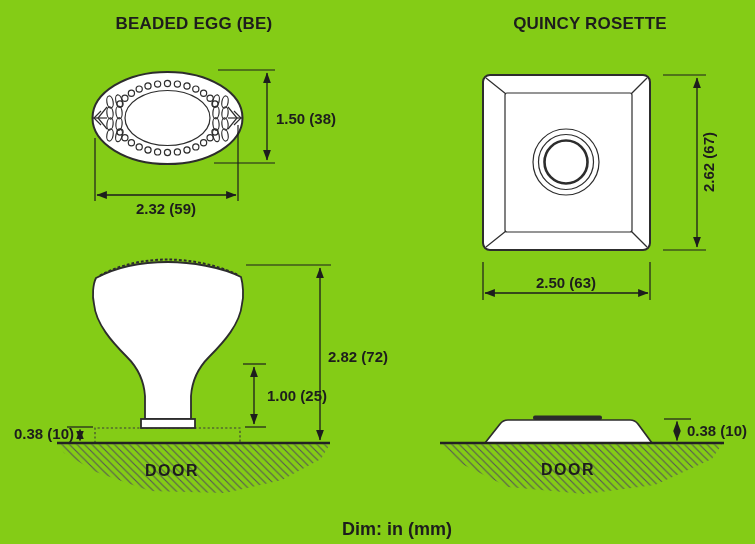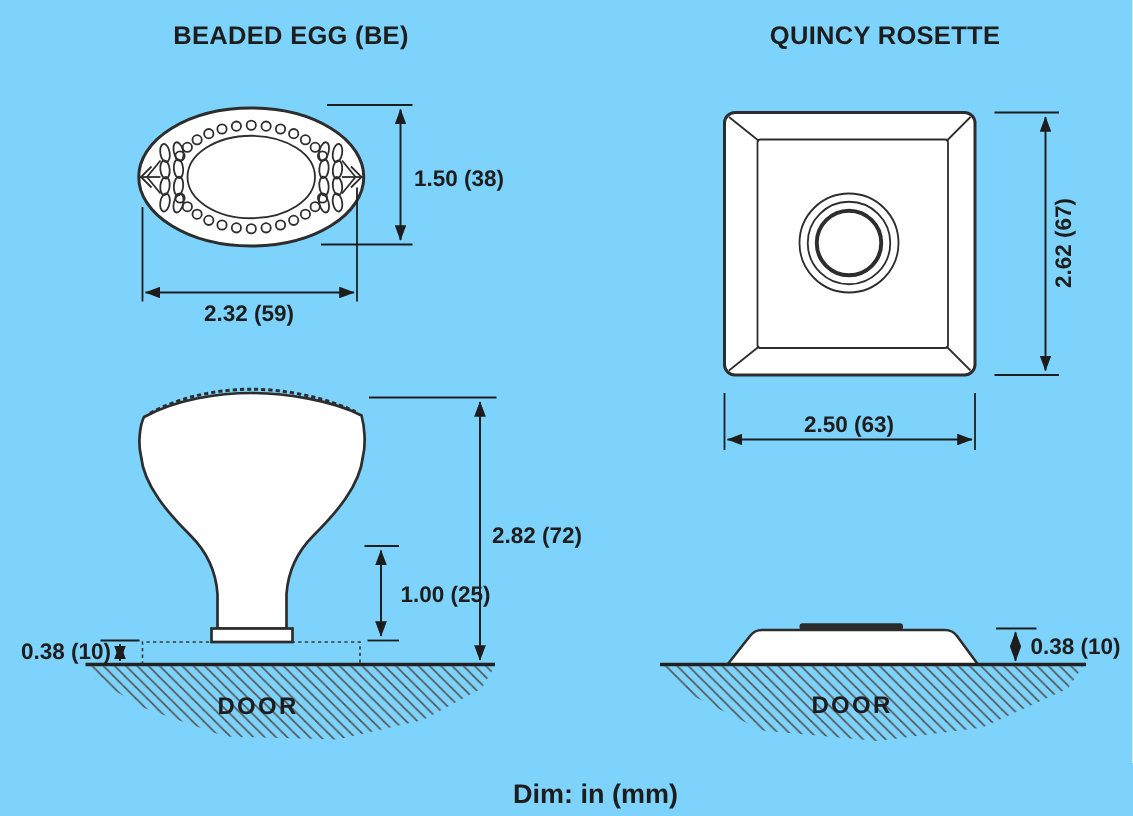--- a/index.html
+++ b/index.html
@@ -1,17 +1,17 @@
 <!DOCTYPE html>
 <html><head>
 <meta charset="utf-8">
 <style>
   html,body{margin:0;padding:0;background:#ffffff;}
   .canvas{
-    position:relative;width:755px;height:544px;background:#7dd3fc;
+    position:relative;width:755px;height:544px;background:#84cc16;
     font-family:"Liberation Sans", sans-serif;overflow:hidden;
   }
   svg{display:block;}
   text{
     font-family:"Liberation Sans", sans-serif;
     font-weight:bold;
     fill:#1d1d1d;
   }
   .title-text{font-size:17px;letter-spacing:.2px;}
   .dim-text{font-size:15px;}

